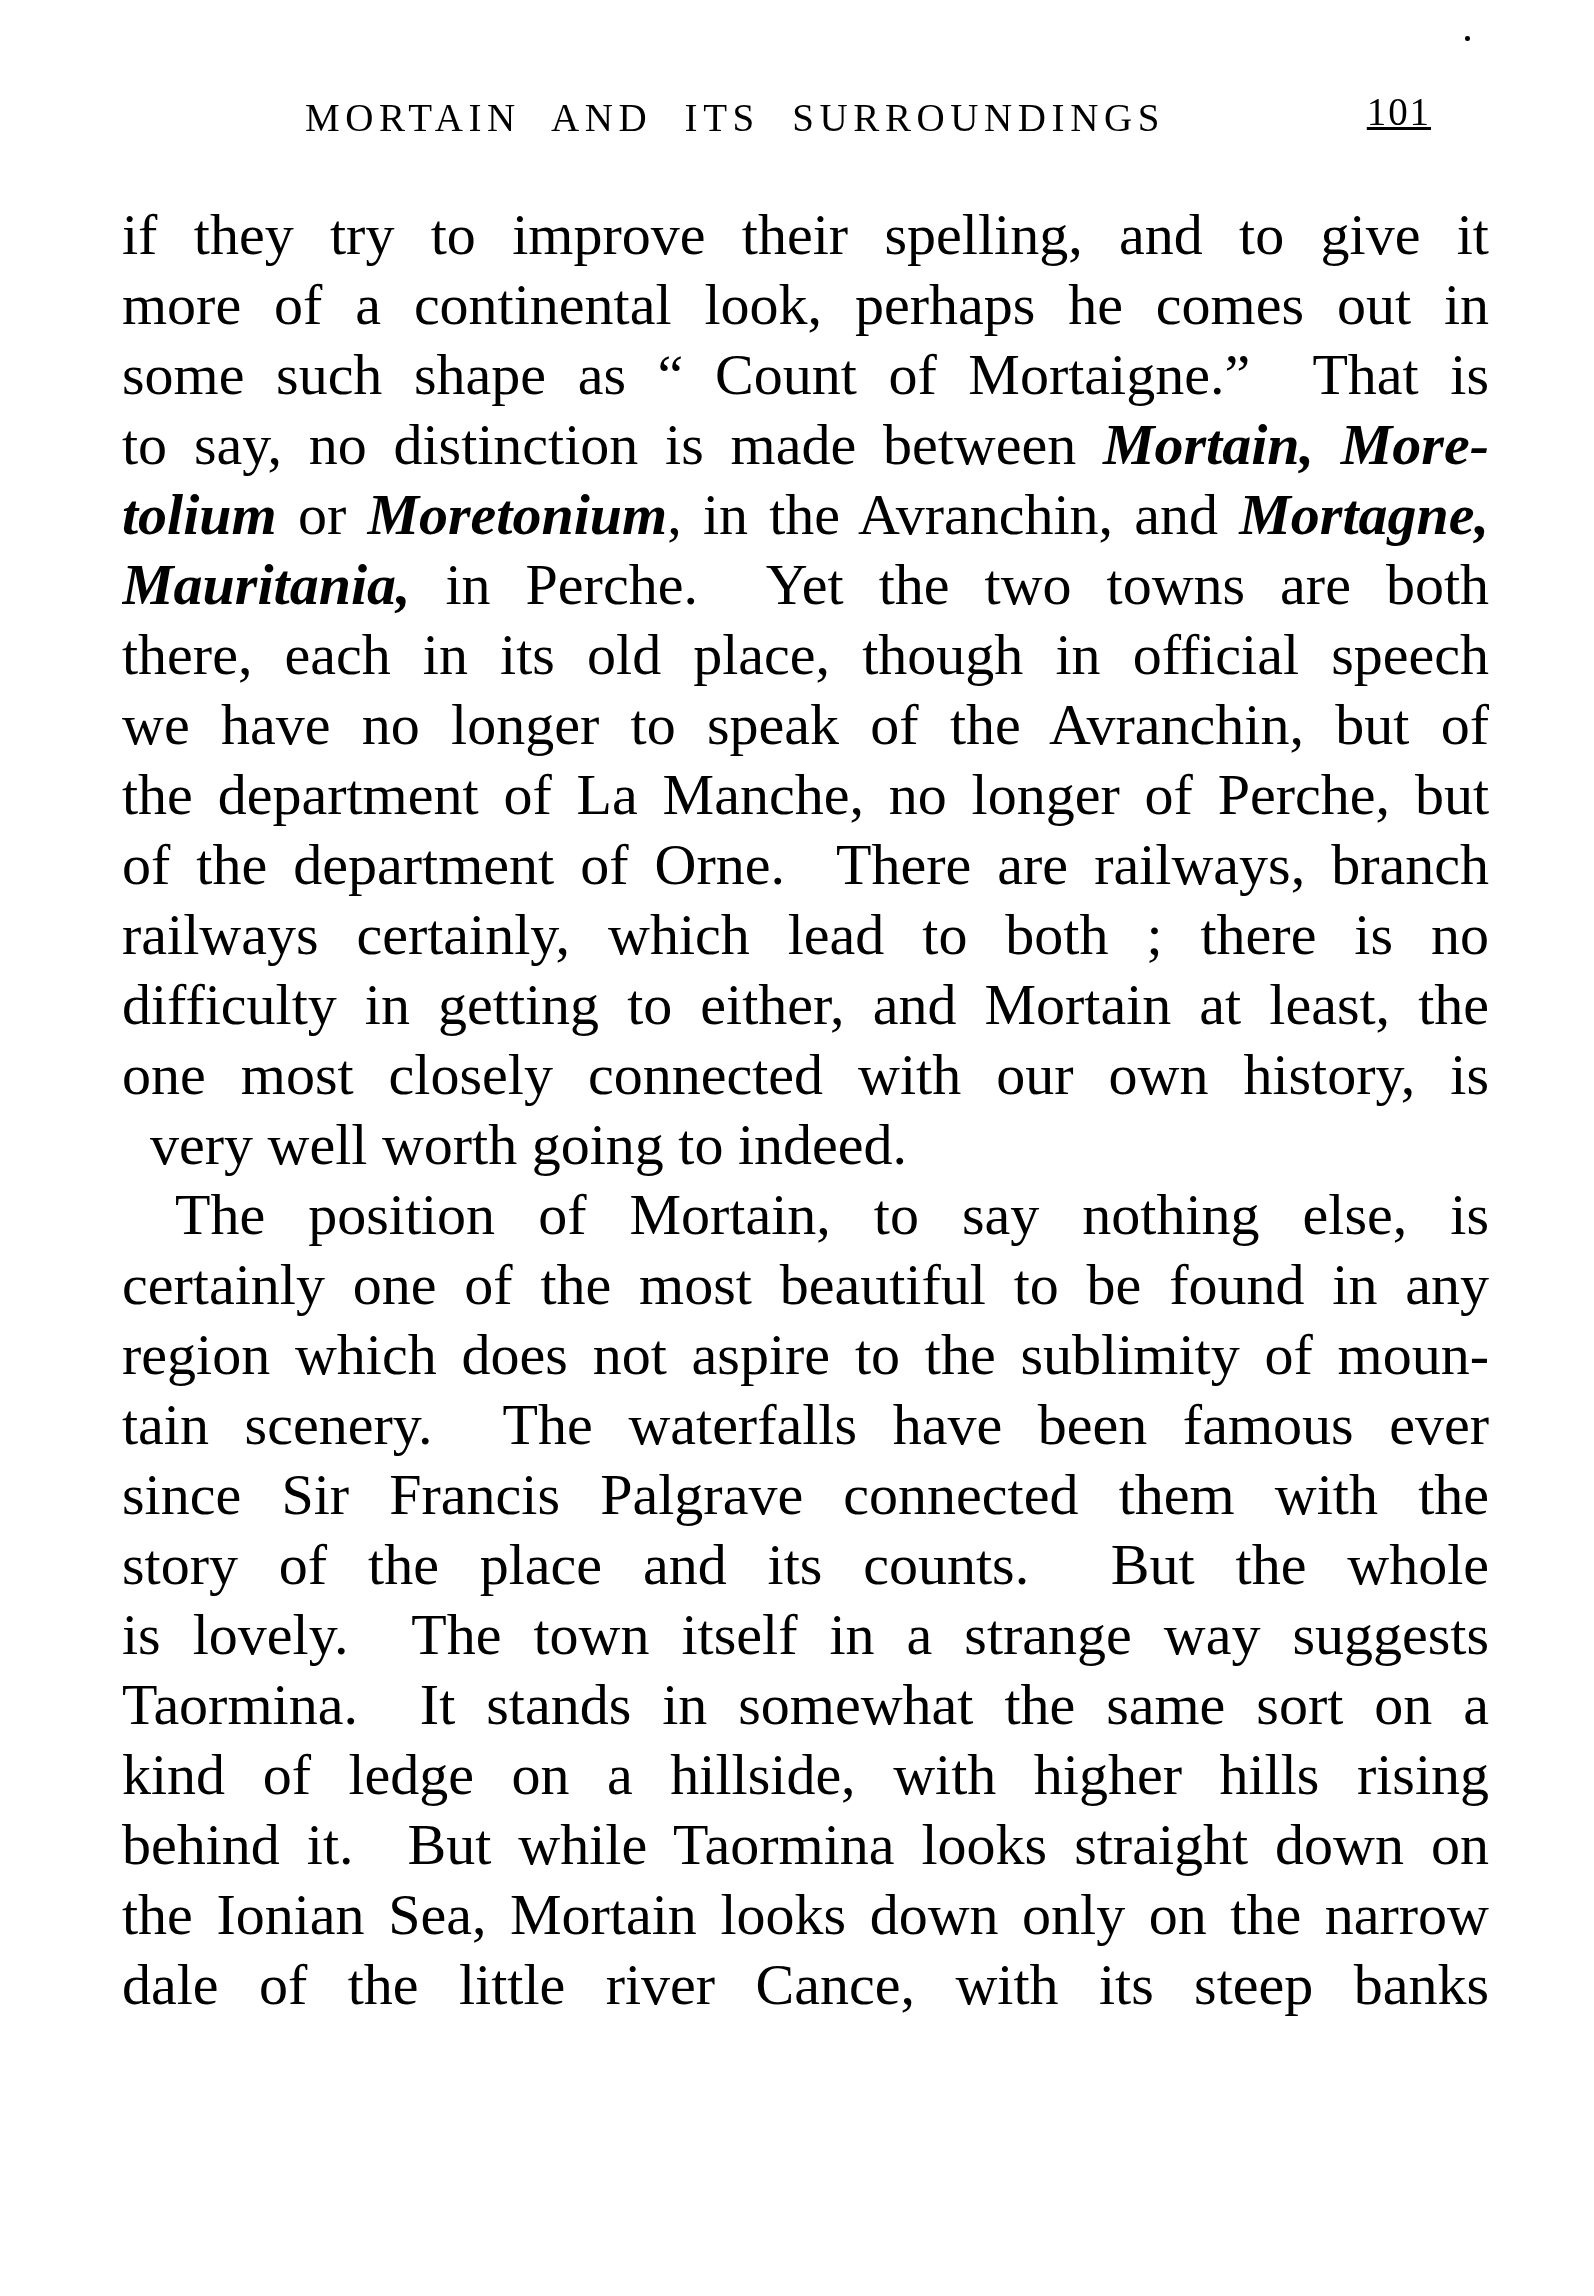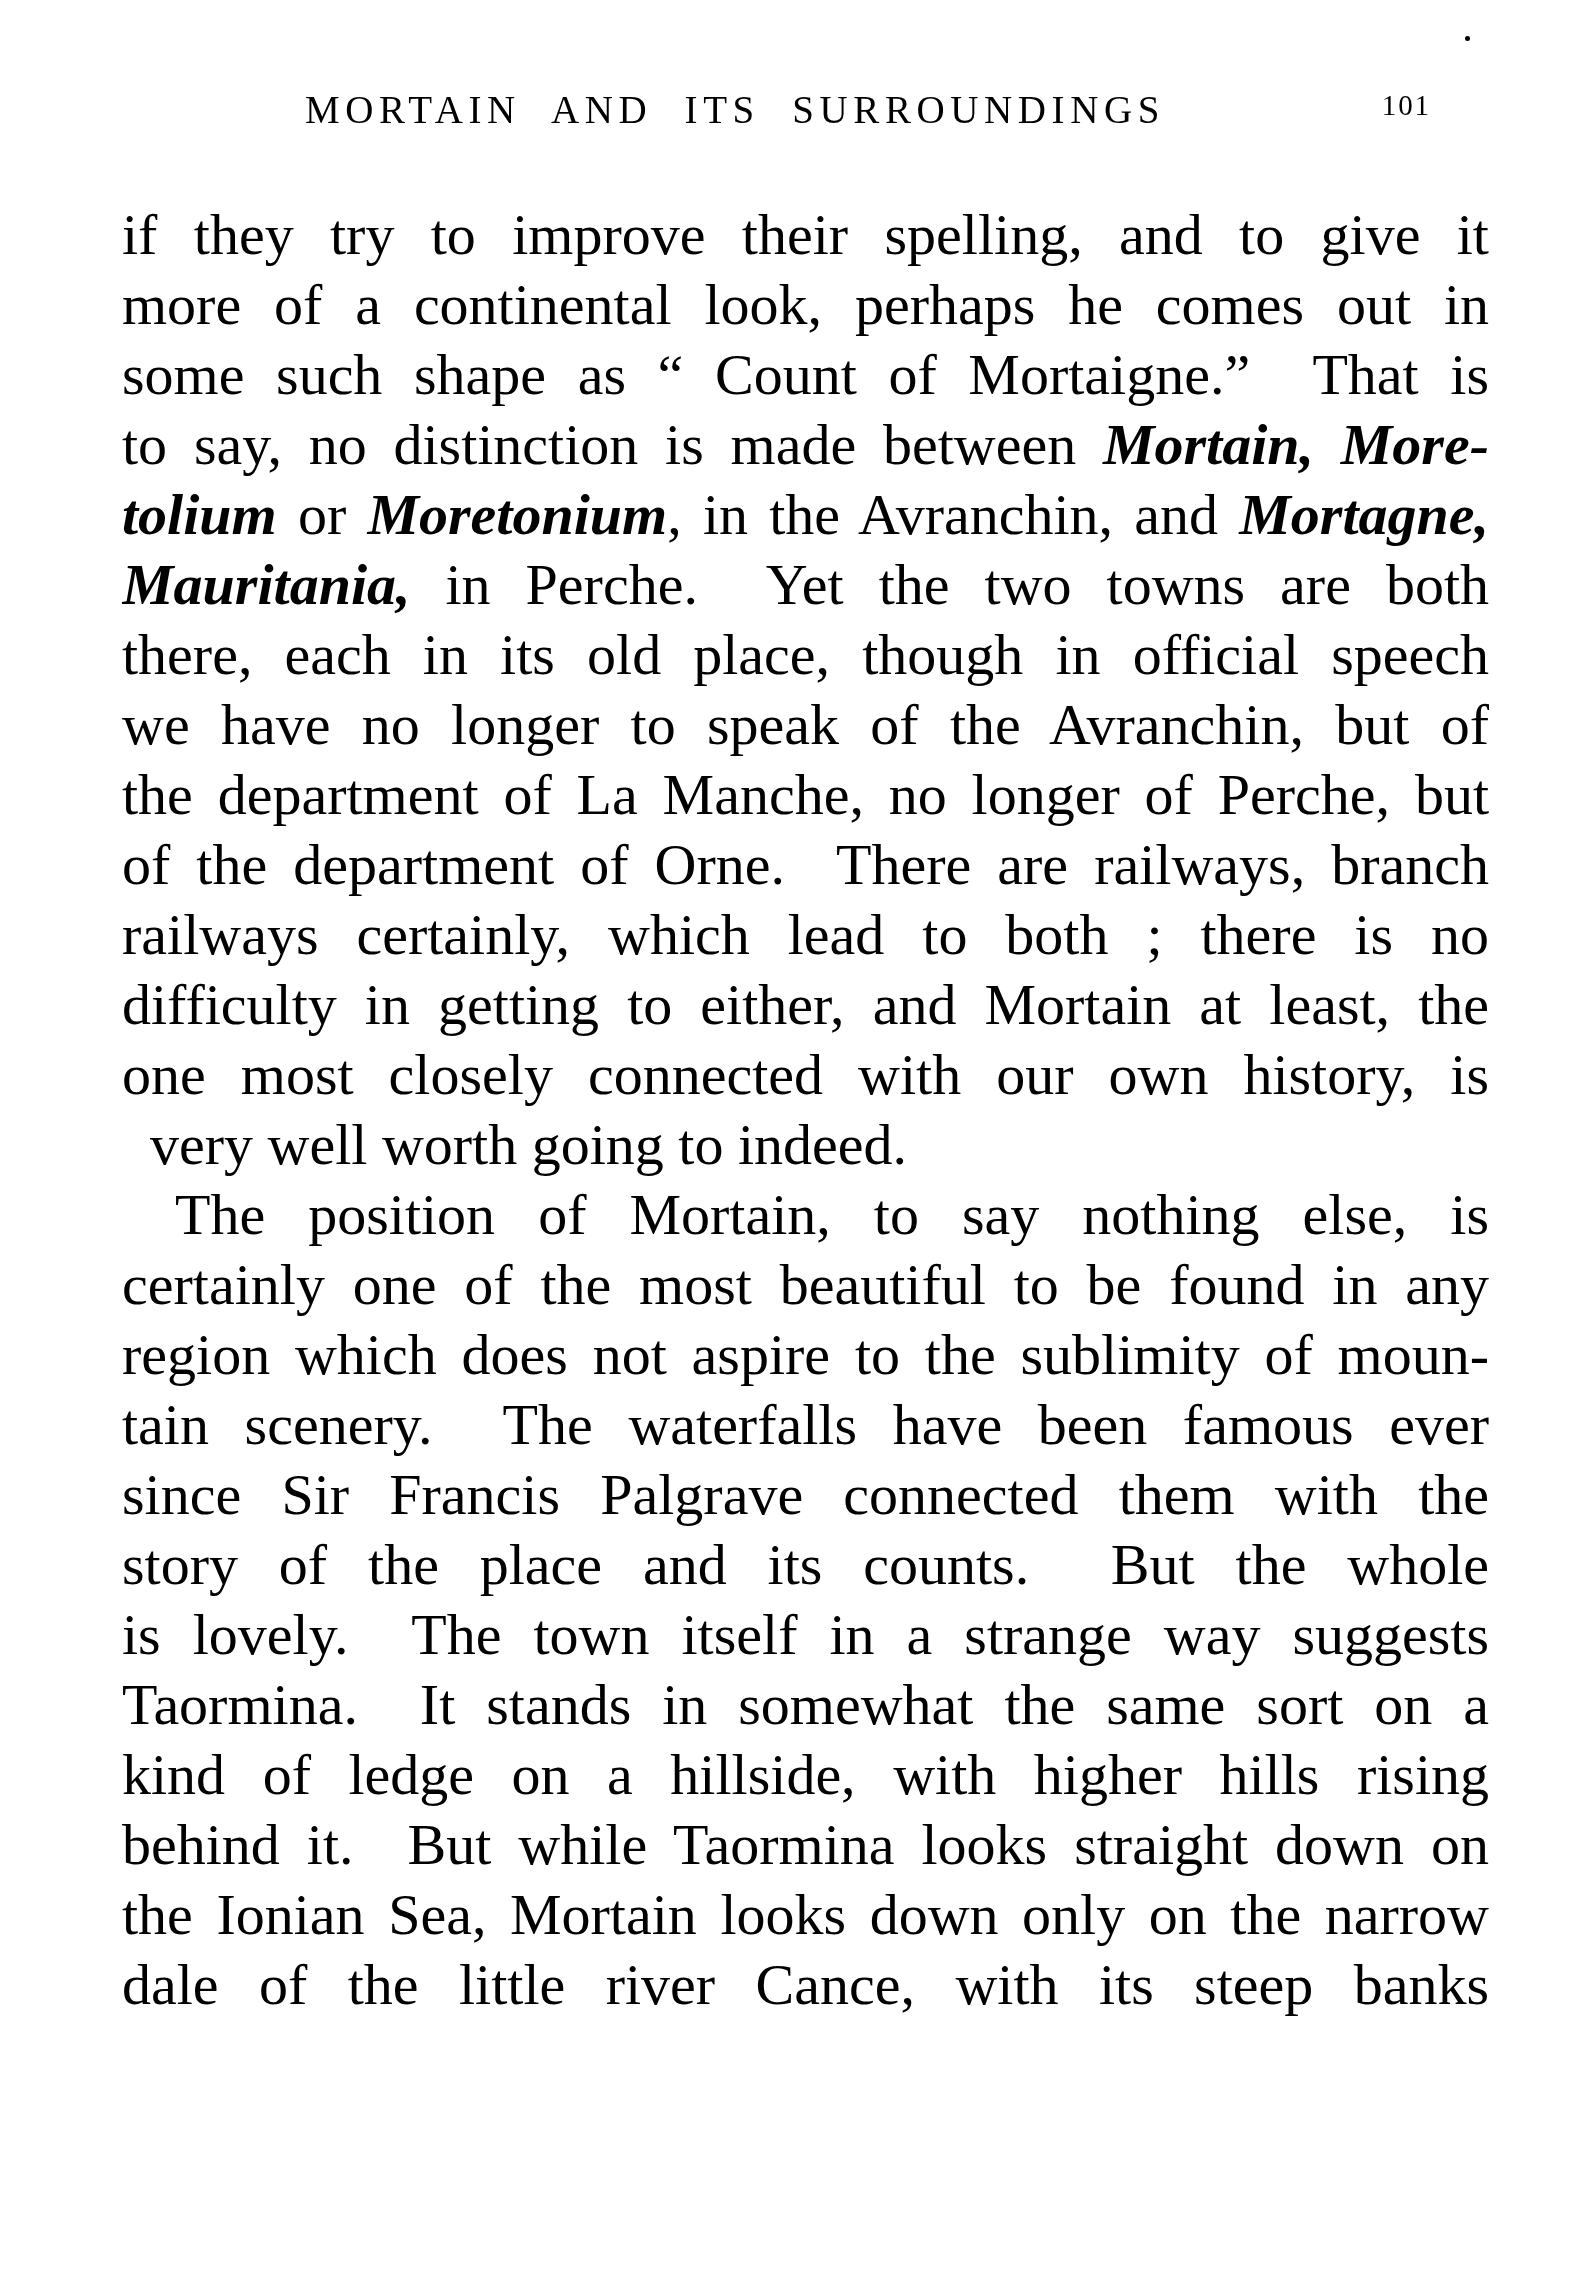--- a/index.html
+++ b/index.html
@@ -13,31 +13,32 @@
   }
   .page {
     position: absolute; inset: 0;
     background: #ffffff;
   }
   .header {
     position: absolute;
     top: 87px; left: 122px; width: 1367px; height: 53px;
   }
   .running-title {
-    position: absolute; left: 0; right: 141px; top: 0;
+    position: absolute; left: 0; right: 141px; top: 8px;
     text-align: center;
     font-size: 39px;
     letter-spacing: 5.6px;
     word-spacing: 17px;
     white-space: nowrap;
   }
   .page-number {
     position: absolute; right: 58px; top: 1.9px;
-    font-size: 29px;
+    font-size: 39px;
     letter-spacing: 1.9px;
+    text-decoration: underline;
   }
   .text-block {
     position: absolute;
     top: 200px; left: 122px; width: 1367px;
   }
   .line {
     font-size: 58px;
     line-height: 70px;
     height: 70px;
     text-align: justify;

